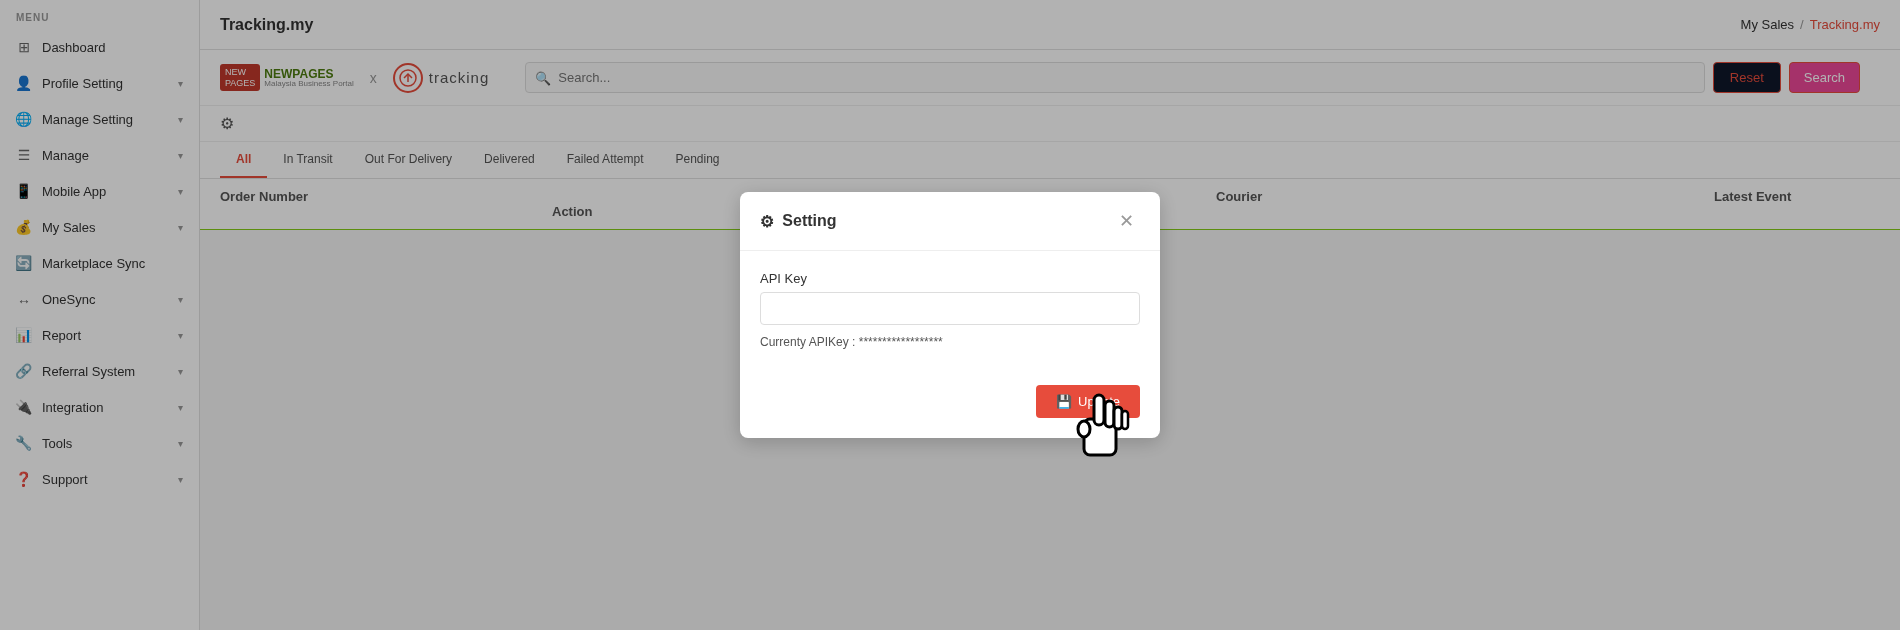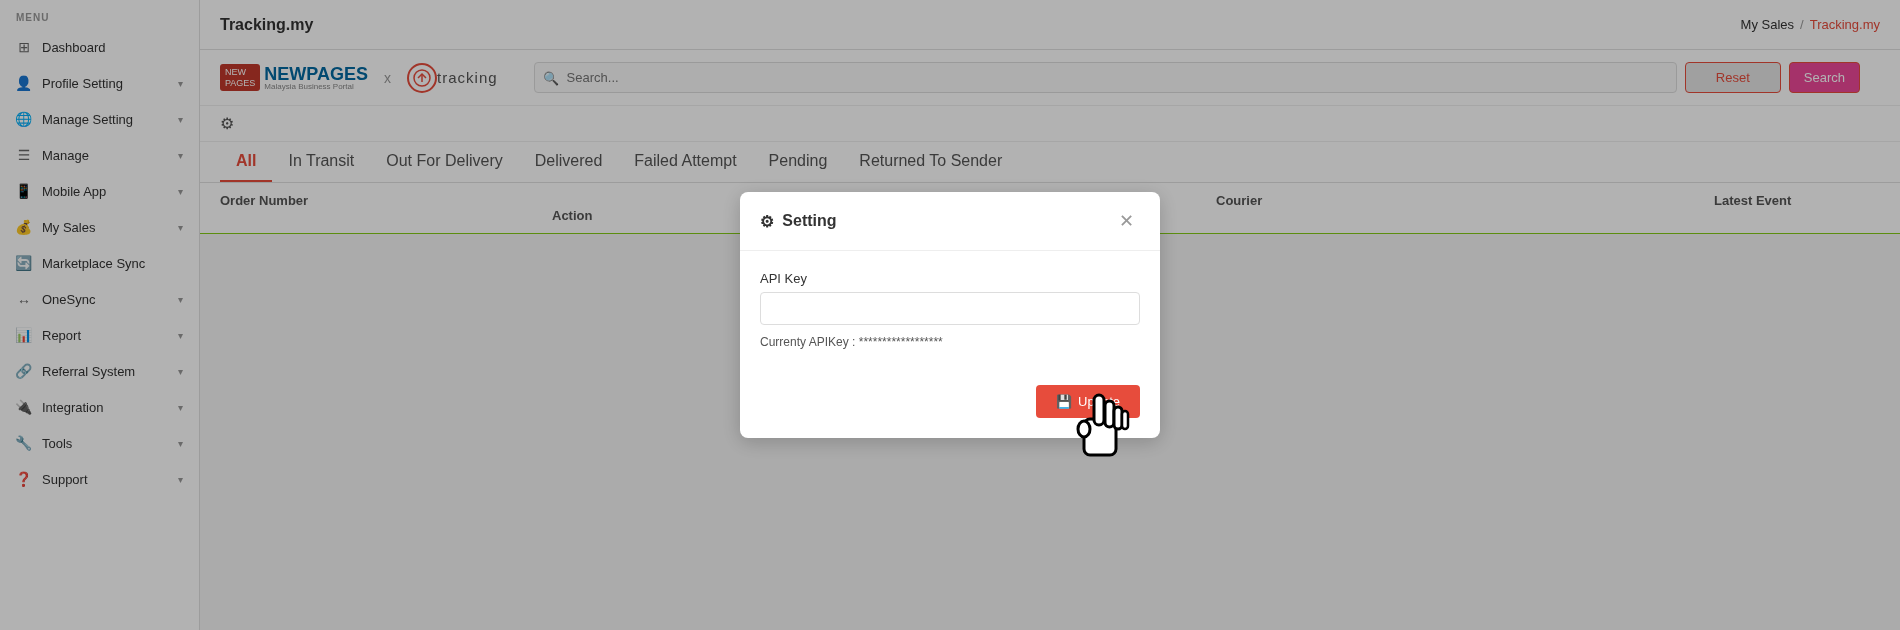--- a/index.html
+++ b/index.html
@@ -119,23 +119,23 @@
     }
     .search-input-icon {
       position: absolute;
       left: 10px;
       top: 50%;
       transform: translateY(-50%);
       color: #aaa;
       font-size: 13px;
     }
     .btn-reset {
-      padding: 7px 30px;
+      padding: 7px 16px;
       border: 1px solid #e74c3c;
-      background: #e5e5e5;
+      background: #0f172a;
       color: #e74c3c;
       border-radius: 4px;
       font-size: 13px;
       cursor: pointer;
     }
     .btn-search {
       padding: 7px 14px;
       border: 1px solid #e74c3c;
       background: #ec4899;
       color: #fff;
@@ -162,21 +162,21 @@
     
     .tabs {
       display: flex;
       gap: 0;
       background: #fff;
       padding: 0 20px;
       border-bottom: 1px solid #e0e0e0;
     }
     .tab {
       padding: 10px 16px;
-      font-size: 16px;
+      font-size: 12px;
       color: #555;
       cursor: pointer;
       border-bottom: 2px solid transparent;
       white-space: nowrap;
     }
     .tab.active {
       color: #e74c3c;
       border-bottom: 2px solid #e74c3c;
       font-weight: bold;
     }
@@ -301,33 +301,34 @@
     
     .np-logo-box {
       background: #c0392b;
       color: #fff;
       font-size: 9px;
       font-weight: normal;
       padding: 3px 5px;
       border-radius: 3px;
       line-height: 1.2;
     }
-    .np-logo-text { color: #0369a1; font-weight: bold; font-size: 18px; }
+    .np-logo-text { color: #4d7c0f; font-weight: bold; font-size: 12px; }
     .np-logo-sub { font-size: 8px; color: #888; }
     .logo-newpages-container {
       display: flex;
       flex-direction: column;
       line-height: 1;
     }
     .logo-row { display: flex; align-items: center; gap: 4px; }
 
     
     .tracking-logo-container {
       display: flex;
       align-items: center;
+      gap: 6px;
       justify-content: space-between;
     }
     .tracking-icon-circle {
       width: 30px;
       height: 30px;
       border-radius: 50%;
       border: 2px solid #e74c3c;
       display: flex;
       align-items: center;
       justify-content: center;
@@ -508,23 +509,20 @@
     </div>
     <div class="tab">
       <span>Delivered</span>
     </div>
     <div class="tab">
       <span>Failed Attempt</span>
     </div>
     <div class="tab">
       <span>Pending</span>
     </div>
-    <div class="tab">
-      <span>Returned To Sender</span>
-    </div>
   </div>
 
   <div class="table-header">
     <span>Order Number</span>
     <span></span>
     <span></span>
     <span>Courier</span>
     <span>Latest Event</span>
     <span></span>
     <span>Action</span>

